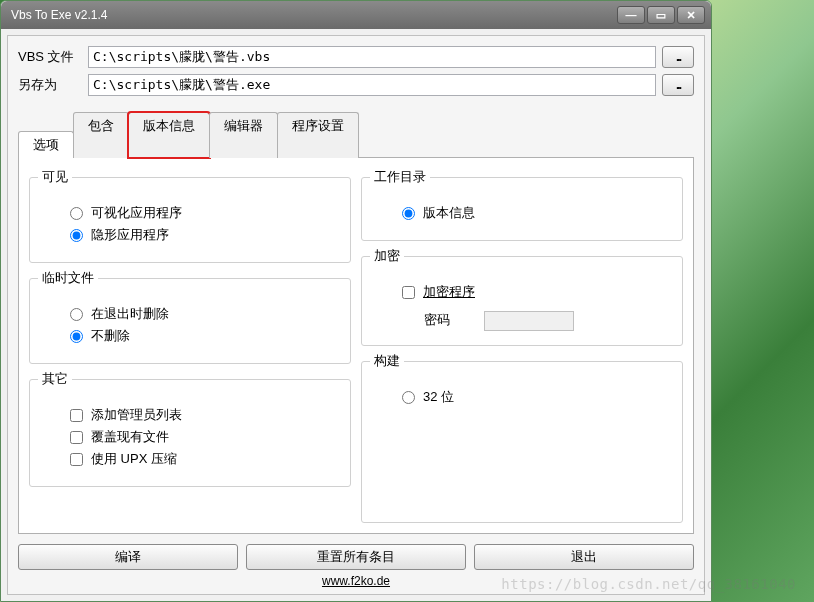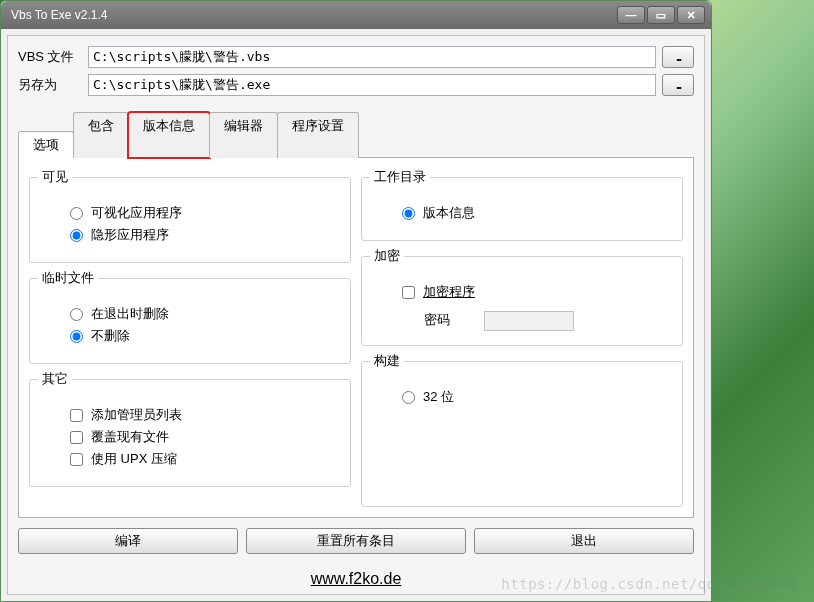--- a/index.html
+++ b/index.html
@@ -92,21 +92,21 @@
   .pwd-row input { width: 90px; height: 20px; border: 1px solid #c0c0c0; background: #f0f0f0; }
   .bottom-buttons {
     display: flex; gap: 8px; margin-top: 10px;
   }
   .bottom-buttons button {
     flex: 1; height: 26px; border: 1px solid #8a8a8a;
     background: linear-gradient(to bottom, #fdfdfd, #e0e0e0);
     border-radius: 3px; font-size: 13px; cursor: pointer;
   }
   .footer {
-    text-align: center; font-size: 16px; padding: 16px 0 0 0;
+    text-align: center; font-size: 12px; padding: 4px 0 0 0;
   }
   .footer a { color: #000; }
   .watermark {
     position: fixed; bottom: 10px; right: 18px; color: rgba(120,120,120,0.3);
     font-size: 14px; letter-spacing: 0.5px; font-family: monospace; pointer-events: none;
   }
 </style>
 </head>
 <body>
 

